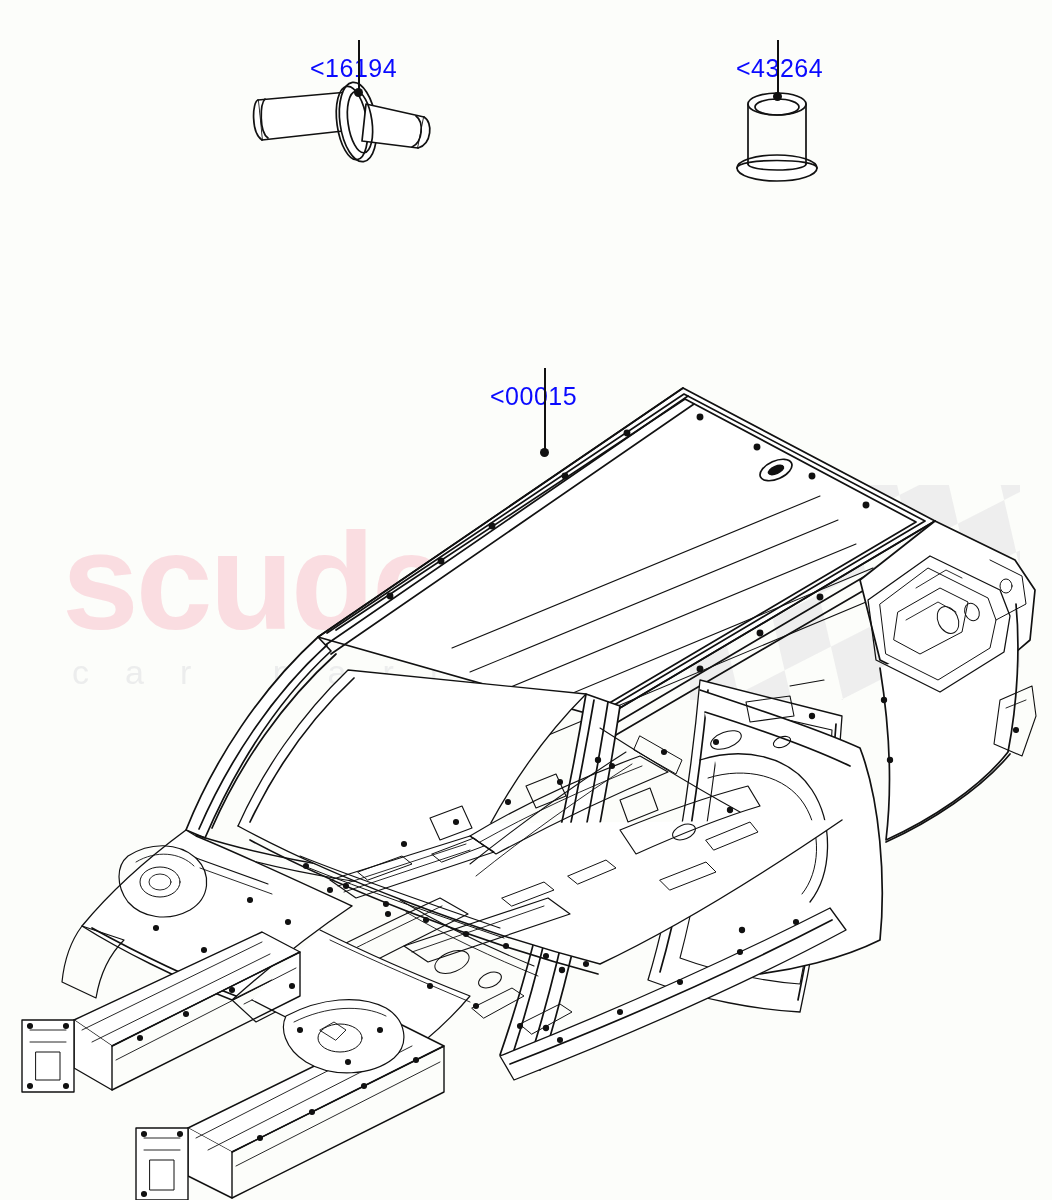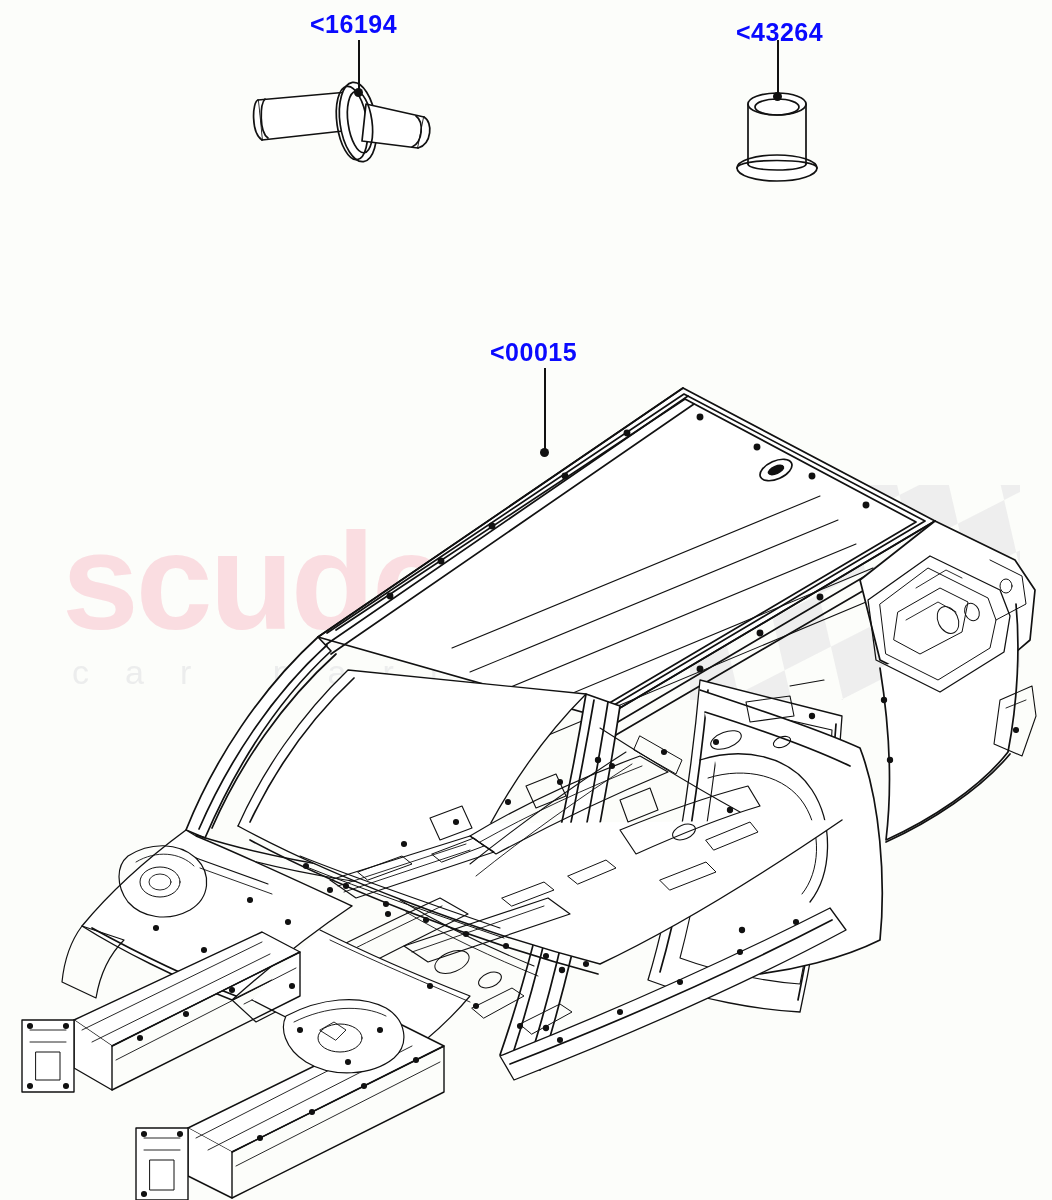--- a/index.html
+++ b/index.html
@@ -54,23 +54,24 @@
     height: 215px;
     opacity: 0.85;
   }
 
   
   .callout-label {
     position: absolute;
     color: #0a0aff;
     font-family: "Liberation Sans", sans-serif;
     font-size: 25px;
-    font-weight: 700;
+    font-weight: 400;
     letter-spacing: 0.5px;
     white-space: nowrap;
+    margin-top: 44px;
   }
   .leader {
     position: absolute;
     width: 0;
     border-left: 2.2px solid #111111;
   }
   .leader-dot {
     position: absolute;
     width: 9px;
     height: 9px;
@@ -407,21 +408,21 @@
         </g>
 
       </g>
     </svg>
   </div>
 
   <div class="callout-label" style="left:310px; top:10px;">&lt;16194</div>
   <div class="leader" style="left:358px; top:40px; height:52px;"></div>
   <div class="leader-dot" style="left:354px; top:88px;"></div>
 
-  <div class="callout-label" style="left:736px; top:18px;">&lt;43264</div>
+  <div class="callout-label" style="left:736px; top:10px;">&lt;43264</div>
   <div class="leader" style="left:777px; top:40px; height:56px;"></div>
   <div class="leader-dot" style="left:773px; top:92px;"></div>
 
   <div class="callout-label" style="left:490px; top:338px;">&lt;00015</div>
   <div class="leader" style="left:544px; top:368px; height:84px;"></div>
   <div class="leader-dot" style="left:540px; top:448px;"></div>
 
 </div>
 
 </body></html>

